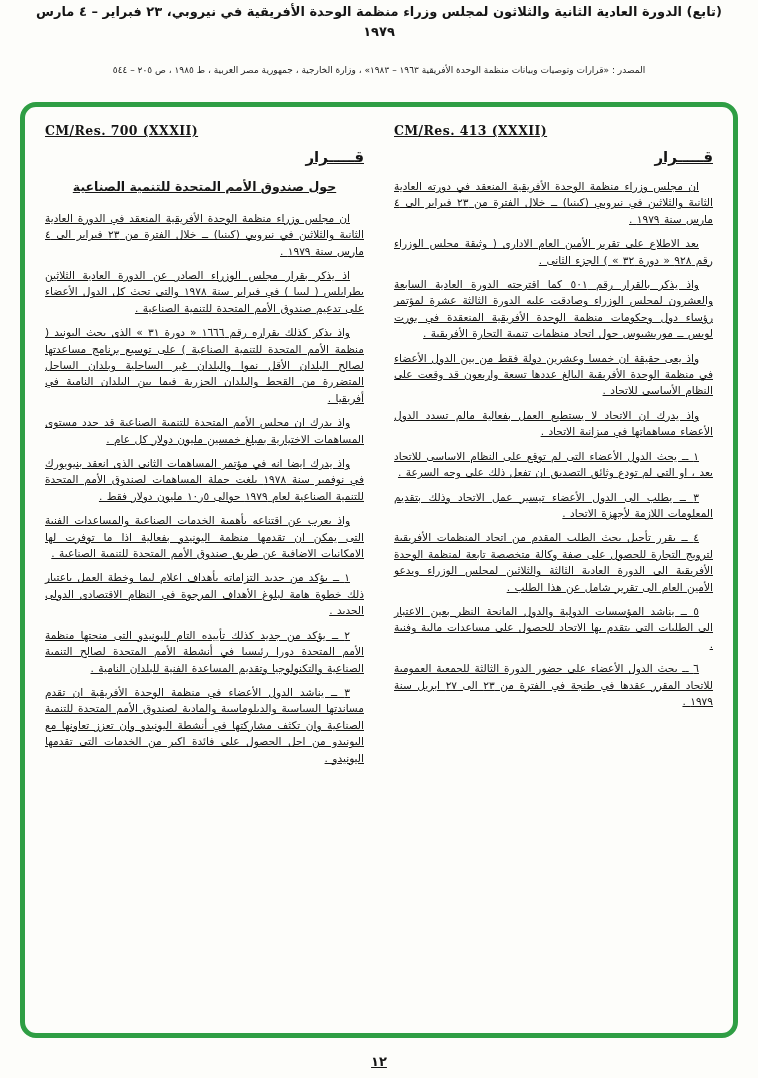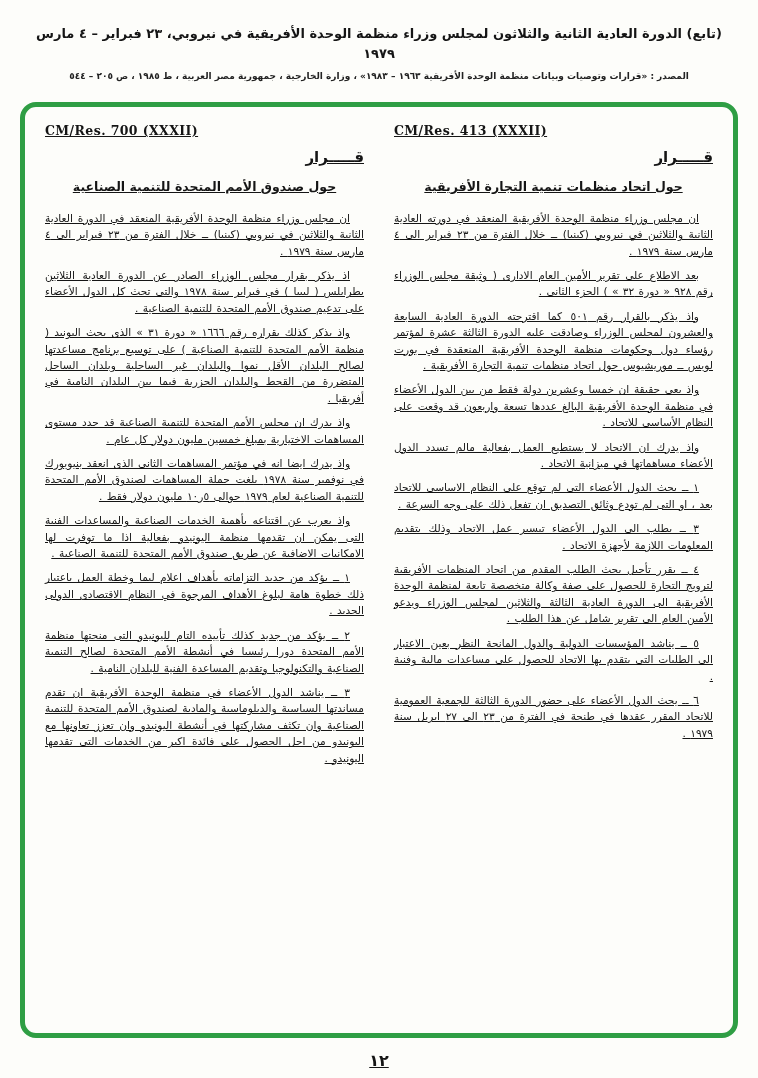--- a/index.html
+++ b/index.html
@@ -5,23 +5,23 @@
   * { box-sizing: border-box; margin: 0; padding: 0; }
   html, body { background: #e9e9e6; }
   body {
     width: 758px; height: 1078px; margin: 0 auto;
     font-family: "DejaVu Sans", sans-serif; color: #151515;
   }
   .page {
     position: relative; width: 758px; height: 1078px;
     background: #fdfdfa; overflow: hidden;
   }
-  .page-header { padding: 24px 22px 0; text-align: center; direction: rtl; }
+  .page-header { padding: 2px 22px 0; text-align: center; direction: rtl; }
   .header-line1 { font-size: 13px; font-weight: bold; line-height: 1.5; }
-  .header-line2 { font-size: 9px; font-weight: bold; margin-top: 8px; color: #222; }
+  .header-line2 { font-size: 9px; font-weight: normal; margin-top: 24px; color: #222; }
 
   .green-frame {
     position: absolute; left: 20px; right: 20px; top: 102px; bottom: 40px;
     border: 5px solid #2f9e44; border-radius: 16px;
     padding: 16px 20px 12px; background: #fdfdfa; overflow: hidden;
   }
   .columns { display: flex; gap: 30px; height: 100%; direction: rtl; }
   .column { flex: 1; direction: rtl; text-align: justify; text-decoration: underline; }
 
   .res-ref {
@@ -31,39 +31,38 @@
   }
   .decision-word { text-align: right; font-size: 15px; font-weight: bold; margin: 10px 0 12px; }
   .res-title { text-align: center; font-size: 12.5px; font-weight: bold; margin-bottom: 13px; line-height: 1.5; }
 
   .column p {
     font-size: 10.6px; line-height: 1.55; margin-bottom: 8px;
     text-indent: 14px; word-spacing: 1px;
   }
 
   .page-footer { position: absolute; left: 0; right: 0; bottom: 8px; text-align: center; }
-  .page-number { font-size: 16px; font-weight: bold; display: inline-block; text-decoration: underline; }
+  .page-number { font-size: 13px; font-weight: bold; display: inline-block; text-decoration: underline; }
 </style>
 </head>
 <body>
 
 <div class="page">
 
   <header class="page-header">
     <div class="header-line1">(تابع) الدورة العادية الثانية والثلاثون لمجلس وزراء منظمة الوحدة الأفريقية في نيروبي، ٢٣ فبراير – ٤ مارس ١٩٧٩</div>
     <div class="header-line2">المصدر : «قرارات وتوصيات وبيانات منظمة الوحدة الأفريقية ١٩٦٣ – ١٩٨٣» ، وزارة الخارجية ، جمهورية مصر العربية ، ط ١٩٨٥ ، ص ٢٠٥ – ٥٤٤</div>
   </header>
 
   <div class="green-frame">
     <div class="columns">
 
       <section class="column">
         <div class="res-ref">CM/Res. 413 (XXXII)</div>
         <h2 class="decision-word">قـــــرار</h2>
-        <h3 class="res-title">حول اتحاد منظمات تنمية التجارة الأفريقية</h3>
         <p>ان مجلس وزراء منظمة الوحدة الأفريقية المنعقد في دورته العادية الثانية والثلاثين في نيروبي (كينيا) ــ خلال الفترة من ٢٣ فبراير الى ٤ مارس سنة ١٩٧٩ .</p>
         <p>بعد الاطلاع على تقرير الأمين العام الادارى ( وثيقة مجلس الوزراء رقم ٩٢٨ « دورة ٣٢ » ) الجزء الثانى .</p>
         <p>واذ يذكر بالقرار رقم ٥٠١ كما اقترحته الدورة العادية السابعة والعشرون لمجلس الوزراء وصادقت عليه الدورة الثالثة عشرة لمؤتمر رؤساء دول وحكومات منظمة الوحدة الأفريقية المنعقدة في بورت لويس ــ موريشيوس حول اتحاد منظمات تنمية التجارة الأفريقية .</p>
         <p>واذ يعى حقيقة ان خمسا وعشرين دولة فقط من بين الدول الأعضاء في منظمة الوحدة الأفريقية البالغ عددها تسعة واربعون قد وقعت على النظام الأساسى للاتحاد .</p>
         <p>واذ يدرك ان الاتحاد لا يستطيع العمل بفعالية مالم تسدد الدول الأعضاء مساهماتها في ميزانية الاتحاد .</p>
         <p>١ ــ يحث الدول الأعضاء التى لم توقع على النظام الاساسى للاتحاد بعد ، او التى لم تودع وثائق التصديق ان تفعل ذلك على وجه السرعة .</p>
         <p>٣ ــ يطلب الى الدول الأعضاء تيسير عمل الاتحاد وذلك بتقديم المعلومات اللازمة لأجهزة الاتحاد .</p>
         <p>٤ ــ يقرر تأجيل بحث الطلب المقدم من اتحاد المنظمات الأفريقية لترويج التجارة للحصول على صفة وكالة متخصصة تابعة لمنظمة الوحدة الأفريقية الى الدورة العادية الثالثة والثلاثين لمجلس الوزراء ويدعو الأمين العام الى تقرير شامل عن هذا الطلب .</p>
         <p>٥ ــ يناشد المؤسسات الدولية والدول المانحة النظر بعين الاعتبار الى الطلبات التى يتقدم بها الاتحاد للحصول على مساعدات مالية وفنية .</p>
         <p>٦ ــ يحث الدول الأعضاء على حضور الدورة الثالثة للجمعية العمومية للاتحاد المقرر عقدها في طنجة في الفترة من ٢٣ الى ٢٧ ابريل سنة ١٩٧٩ .</p>

